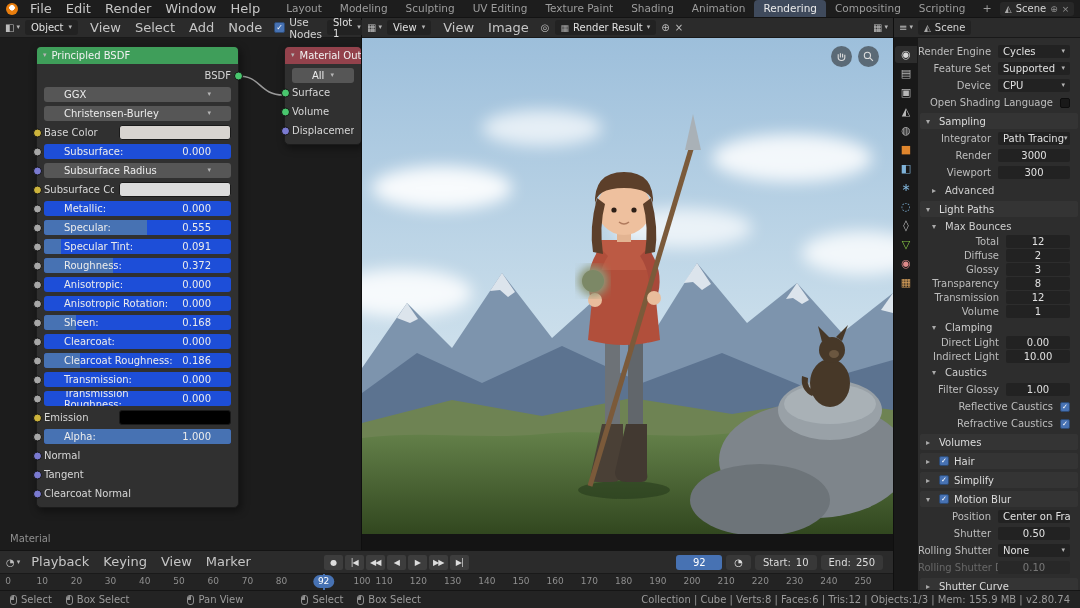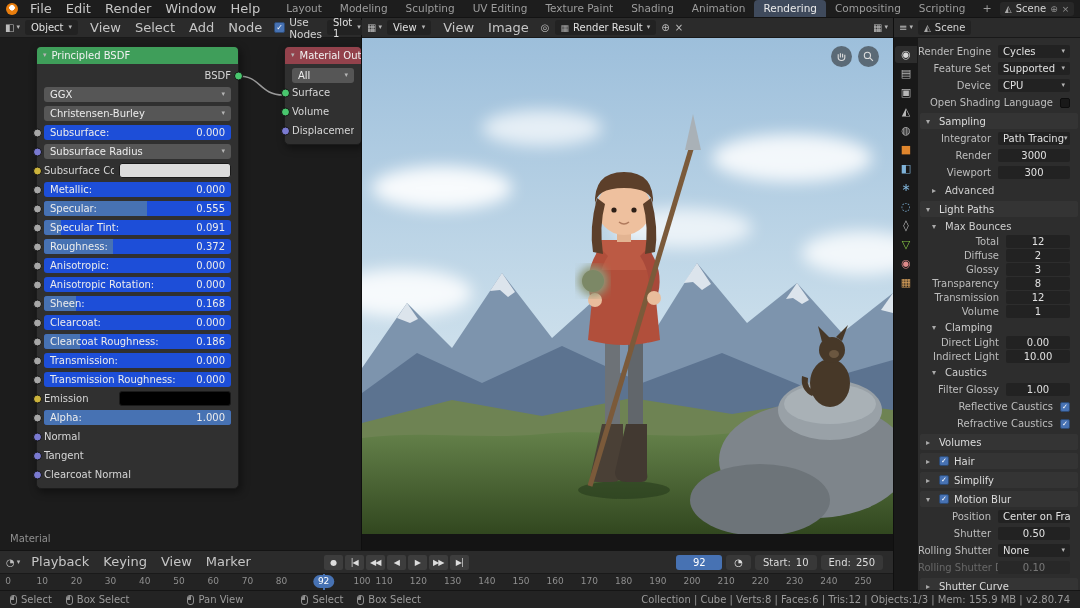--- a/index.html
+++ b/index.html
@@ -48,21 +48,21 @@
   .principled{left:36px;top:8px;width:203px}
   .matout{left:284px;top:8px;width:78px}
   .node-header{height:17px;display:flex;align-items:center;gap:5px;padding:0 6px;border-radius:4px 4px 0 0;color:#f2f2f2;white-space:nowrap;overflow:hidden}
   .principled .node-header{background:var(--node-green)}
   .matout .node-header{background:var(--node-red)}
   .node-body{padding:2px 7px 6px}
   .nrow{position:relative;height:15px;margin-top:4px;display:flex;align-items:center;gap:5px}
   .nrow:first-child{margin-top:2px}
   .nrow.out{justify-content:flex-end}
   .nlabel{color:#d6d6d6;white-space:nowrap;overflow:hidden}
-  .nfield{flex:1;height:15px;border-radius:3px;display:flex;align-items:center;padding:0 6px;position:relative;overflow:hidden;color:#ececec;gap:4px}
+  .nfield{flex:1;height:15px;border-radius:3px;display:flex;align-items:center;padding:0 20px;position:relative;overflow:hidden;color:#ececec;gap:4px}
   .ndrop{background:#565656;justify-content:space-between}
   .nslider{background:#1d4ed8}
   .nfill{position:absolute;left:0;top:0;bottom:0;background:var(--accent)}
   .zz{position:relative}
   .nval{margin-left:auto;position:relative}
   .nswatch{width:112px;height:15px;margin-left:auto;border-radius:3px;border:1px solid #1a1a1a;flex:none}
   .socket{position:absolute;width:9px;height:9px;border-radius:50%;border:1px solid #141414;top:50%;transform:translateY(-50%);z-index:2}
   .socket.in{left:-11.5px}
   .socket.outs{right:-11.5px}
   .socket.yellow{background:#cdb43c}.socket.gray{background:#a7a7a7}.socket.purple{background:#7a7ad1}.socket.green{background:#49c76e}
@@ -216,20 +216,25 @@
                     <div class="nfield ndrop">
                       <div>GGX</div>
                       <div class="chev">▾</div>
                     </div>
                   </div>
                   <div class="nrow">
                     <div class="nfield ndrop">
                       <div>Christensen-Burley</div>
                       <div class="chev">▾</div>
                     </div>
+                  </div>
+                  <div class="nrow">
+                    <div class="socket in yellow"></div>
+                    <div class="nlabel">Base Color</div>
+                    <div class="nswatch" style="background: rgb(216, 212, 208);"></div>
                   </div>
                   <div class="nrow">
                     <div class="socket in gray"></div>
                     <div class="nfield nslider">
                       <div class="nfill" style="width: 0%;"></div>
                       <div class="zz">Subsurface:</div>
                       <div class="nval">0.000</div>
                     </div>
                   </div>
                   <div class="nrow">

